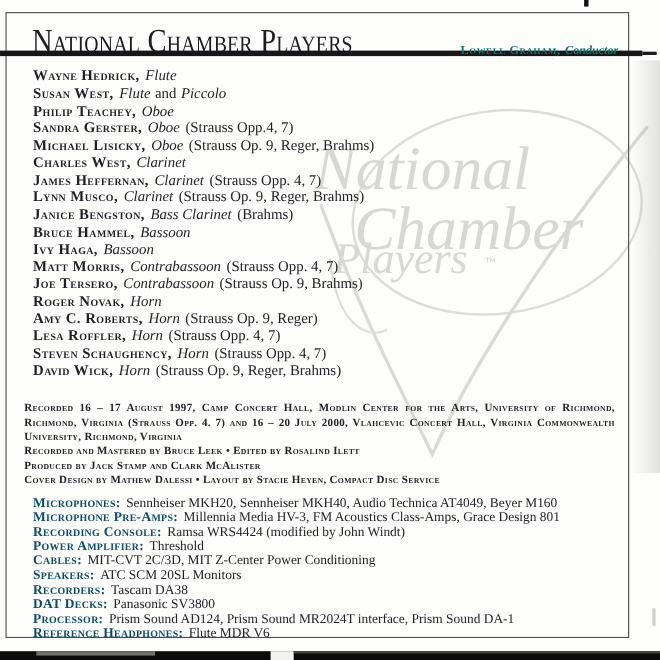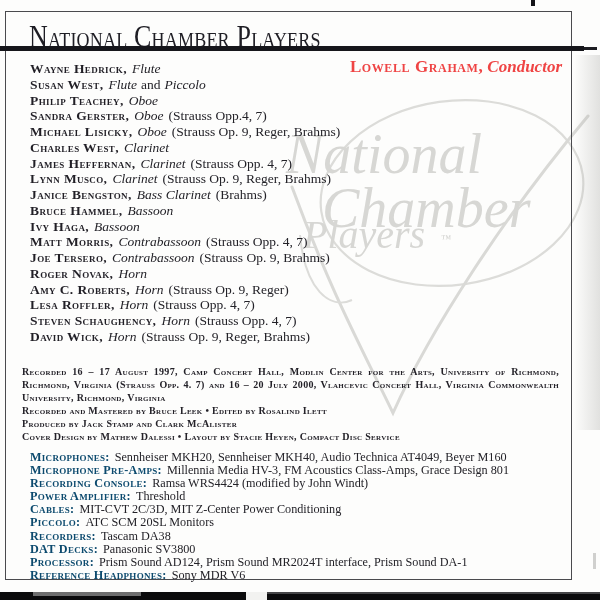--- a/index.html
+++ b/index.html
@@ -14,22 +14,22 @@
   }
   .top-tick { position:absolute; left:531px; top:0; width:4px; height:6px; background:#141418; z-index:4; }
   .page-title {
     position:absolute; left:29px; top:20px; z-index:2;
     font-size:26px; font-variant:small-caps; letter-spacing:0.2px; color:#1e1d24;
     transform:scaleY(1.18); transform-origin:left top; white-space:nowrap;
   }
   .thick-rule { position:absolute; left:0; top:46px; width:584px; height:4.5px; background:#16161b; z-index:2; }
   .thick-rule-tip { position:absolute; left:584px; top:47px; width:13px; height:2.5px; background:#1d1d22; z-index:2; }
   .conductor {
-    position:absolute; right:38px; top:57px; z-index:2;
-    font-size:17px; font-weight:bold; white-space:nowrap; color:#ef4444;
+    position:absolute; right:38px; top:40px; z-index:2;
+    font-size:11px; font-weight:bold; white-space:nowrap; color:#0f766e;
   }
   .conductor .cname { font-variant:small-caps; letter-spacing:0.6px; }
   .conductor .crole { font-style:italic; margin-left:4px; }
 
   
   .wm-svg { position:absolute; left:0; top:0; z-index:0; }
   .wm-line { position:absolute; z-index:0; font-style:italic; color:#d7d7d4; white-space:nowrap; }
   .wm-1 { left:286px; top:122px; font-size:56px; }
   .wm-2 { left:322px; top:176px; font-size:56px;font-style:italic; }
   .wm-3 { left:303px; top:211px; font-size:40px; }
@@ -189,37 +189,37 @@
 
     <div class="equip-row">
       <span class="equip-label">Power Amplifier:</span><span class="equip-value">Threshold</span>
     </div>
 
     <div class="equip-row">
       <span class="equip-label">Cables:</span><span class="equip-value">MIT-CVT 2C/3D, MIT Z-Center Power Conditioning</span>
     </div>
 
     <div class="equip-row">
-      <span class="equip-label">Piccolo:</span><span class="equip-value">ATC SCM 20SL Monitors</span>
+      <span class="equip-label">Speakers:</span><span class="equip-value">ATC SCM 20SL Monitors</span>
     </div>
 
     <div class="equip-row">
       <span class="equip-label">Recorders:</span><span class="equip-value">Tascam DA38</span>
     </div>
 
     <div class="equip-row">
       <span class="equip-label">DAT Decks:</span><span class="equip-value">Panasonic SV3800</span>
     </div>
 
     <div class="equip-row">
       <span class="equip-label">Processor:</span><span class="equip-value">Prism Sound AD124, Prism Sound MR2024T interface, Prism Sound DA-1</span>
     </div>
 
     <div class="equip-row">
-      <span class="equip-label">Reference Headphones:</span><span class="equip-value">Sony MDR V6</span>
+      <span class="equip-label">Reference Headphones:</span><span class="equip-value">Flute MDR V6</span>
     </div>
 
 </div>
 
 <div class="edge-shade"></div>
 <div class="edge-speck"></div>
 <div class="scan-band"></div>
 <div class="band-patch-light"></div>
 <div class="band-gap"></div>
 <div class="band-highlight"></div>

